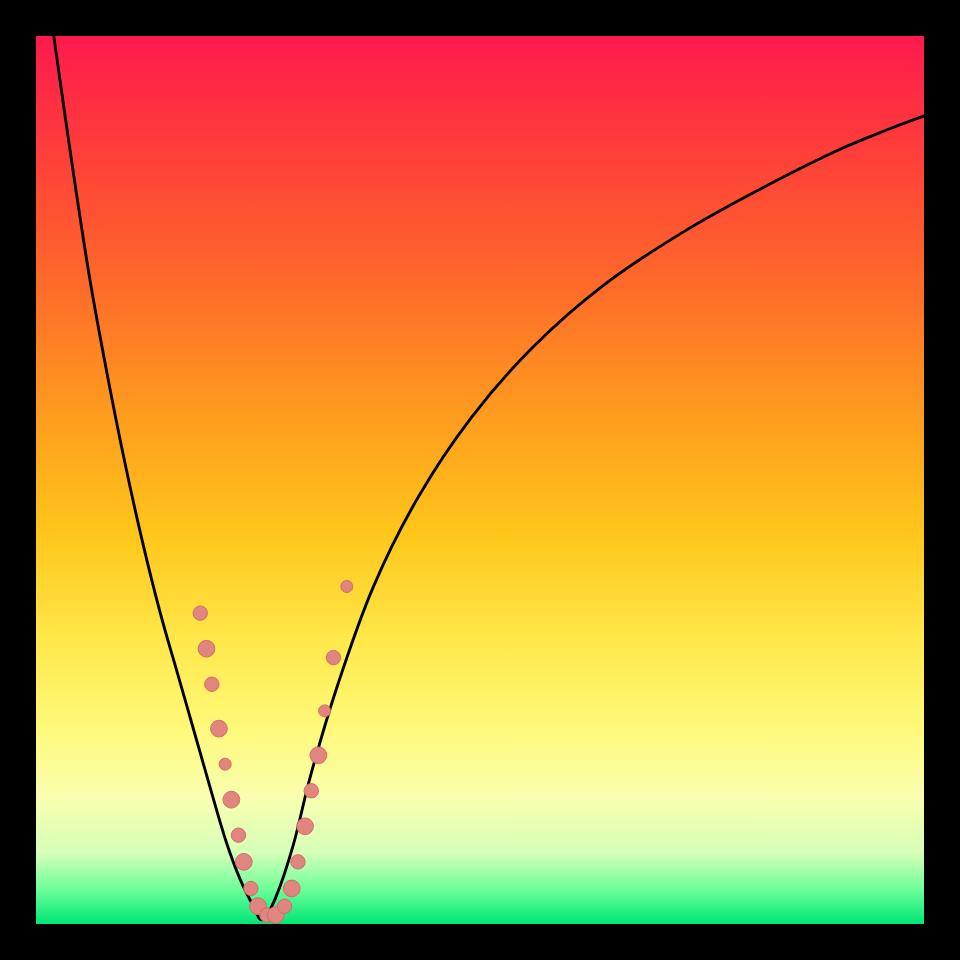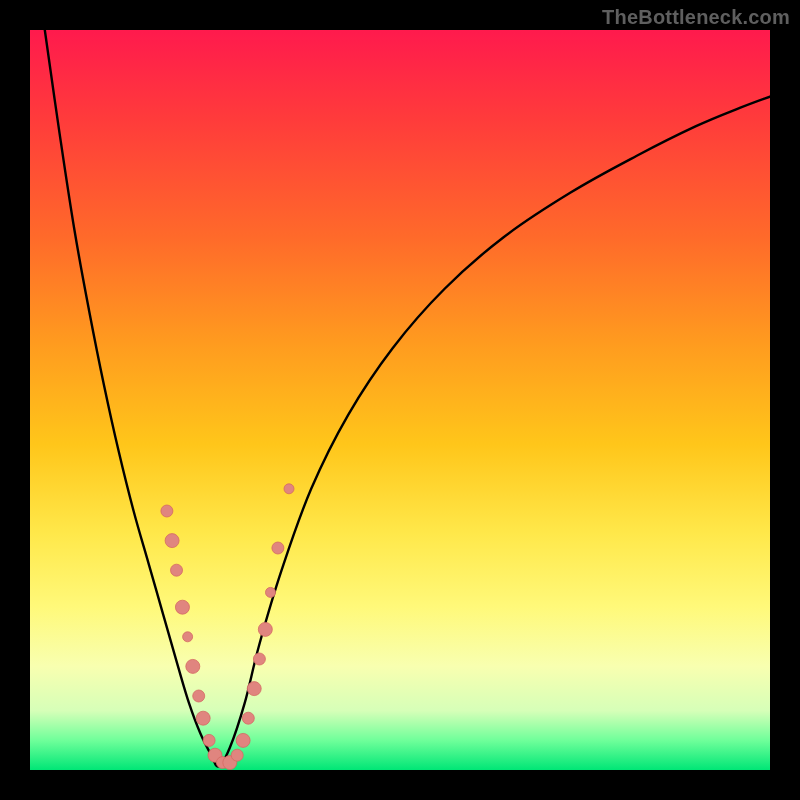--- a/index.html
+++ b/index.html
@@ -47,21 +47,20 @@
     width: 740px;
     height: 740px;
     pointer-events: none;
   }
 </style>
 </head>
 <body>
 <div class="stage">
   <div class="plot"></div>
 
-  <div class="watermark">TheBottleneck.com</div>
 
   <svg class="curves" viewBox="0 0 740 740" preserveAspectRatio="none">
     <g id="curve-group">
         <path d="M14.80,0.00 C17.46,18.65 24.27,67.64 29.60,103.60 C34.93,139.56 39.07,167.83 44.40,199.80 C49.73,231.77 53.87,253.23 59.20,281.20 C64.53,309.17 68.67,329.89 74.00,355.20 C79.33,380.51 83.47,399.16 88.80,421.80 C94.13,444.44 98.27,461.02 103.60,481.00 C108.93,500.98 113.07,514.15 118.40,532.80 C123.73,551.45 127.87,565.95 133.20,584.60 C138.53,603.25 143.34,620.42 148.00,636.40 C152.66,652.38 155.10,661.41 159.10,673.40 C163.10,685.39 166.20,693.68 170.20,703.00 C174.20,712.32 177.97,719.21 181.30,725.20 C184.63,731.19 185.37,737.63 188.70,736.30 C192.03,734.97 195.14,729.12 199.80,717.80 C204.46,706.48 209.27,692.05 214.60,673.40 C219.93,654.75 222.74,638.18 229.40,614.20 C236.06,590.22 242.28,568.17 251.60,540.20 C260.92,512.23 269.21,486.77 281.20,458.80 C293.19,430.83 303.55,410.11 318.20,384.80 C332.85,359.49 345.28,340.84 362.60,318.20 C379.92,295.56 394.42,278.98 414.40,259.00 C434.38,239.02 450.96,224.52 473.60,207.20 C496.24,189.88 516.22,177.45 540.20,162.80 C564.18,148.15 584.16,137.79 606.80,125.80 C629.44,113.81 647.35,104.86 666.00,96.20 C684.65,87.54 697.08,83.03 710.40,77.70 C723.72,72.37 734.67,68.60 740.00,66.60" fill="none" stroke="#000000" stroke-width="2.4" stroke-linecap="round"></path>
       </g>
     <g id="dot-group">
         <circle cx="136.90" cy="481.00" r="6.0" fill="#e0857f" stroke="#d46a62" stroke-width="0.8"></circle>
         <circle cx="142.08" cy="510.60" r="7.0" fill="#e0857f" stroke="#d46a62" stroke-width="0.8"></circle>
         <circle cx="146.52" cy="540.20" r="6.0" fill="#e0857f" stroke="#d46a62" stroke-width="0.8"></circle>
         <circle cx="152.44" cy="577.20" r="7.0" fill="#e0857f" stroke="#d46a62" stroke-width="0.8"></circle>

